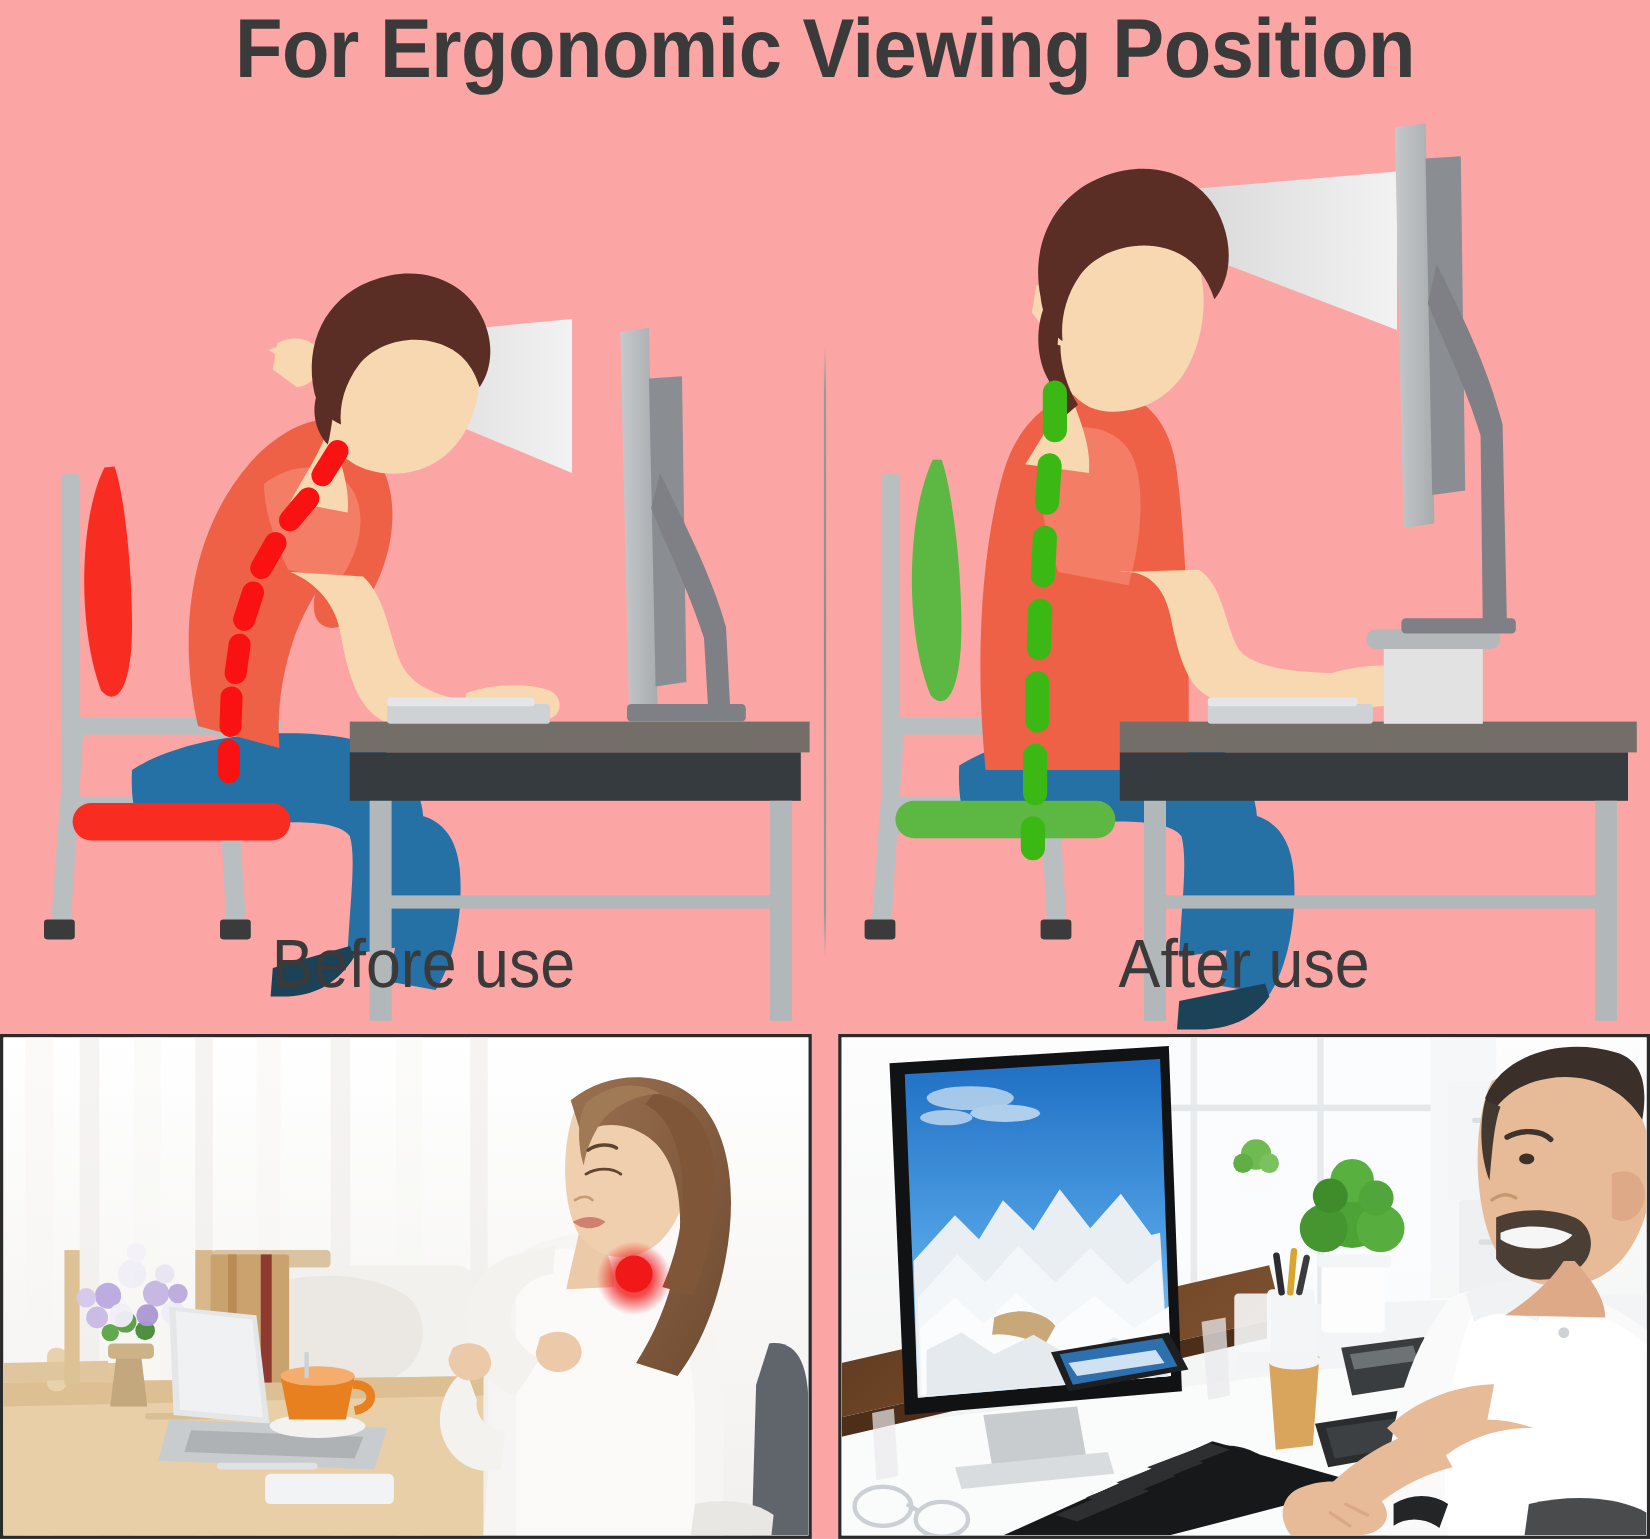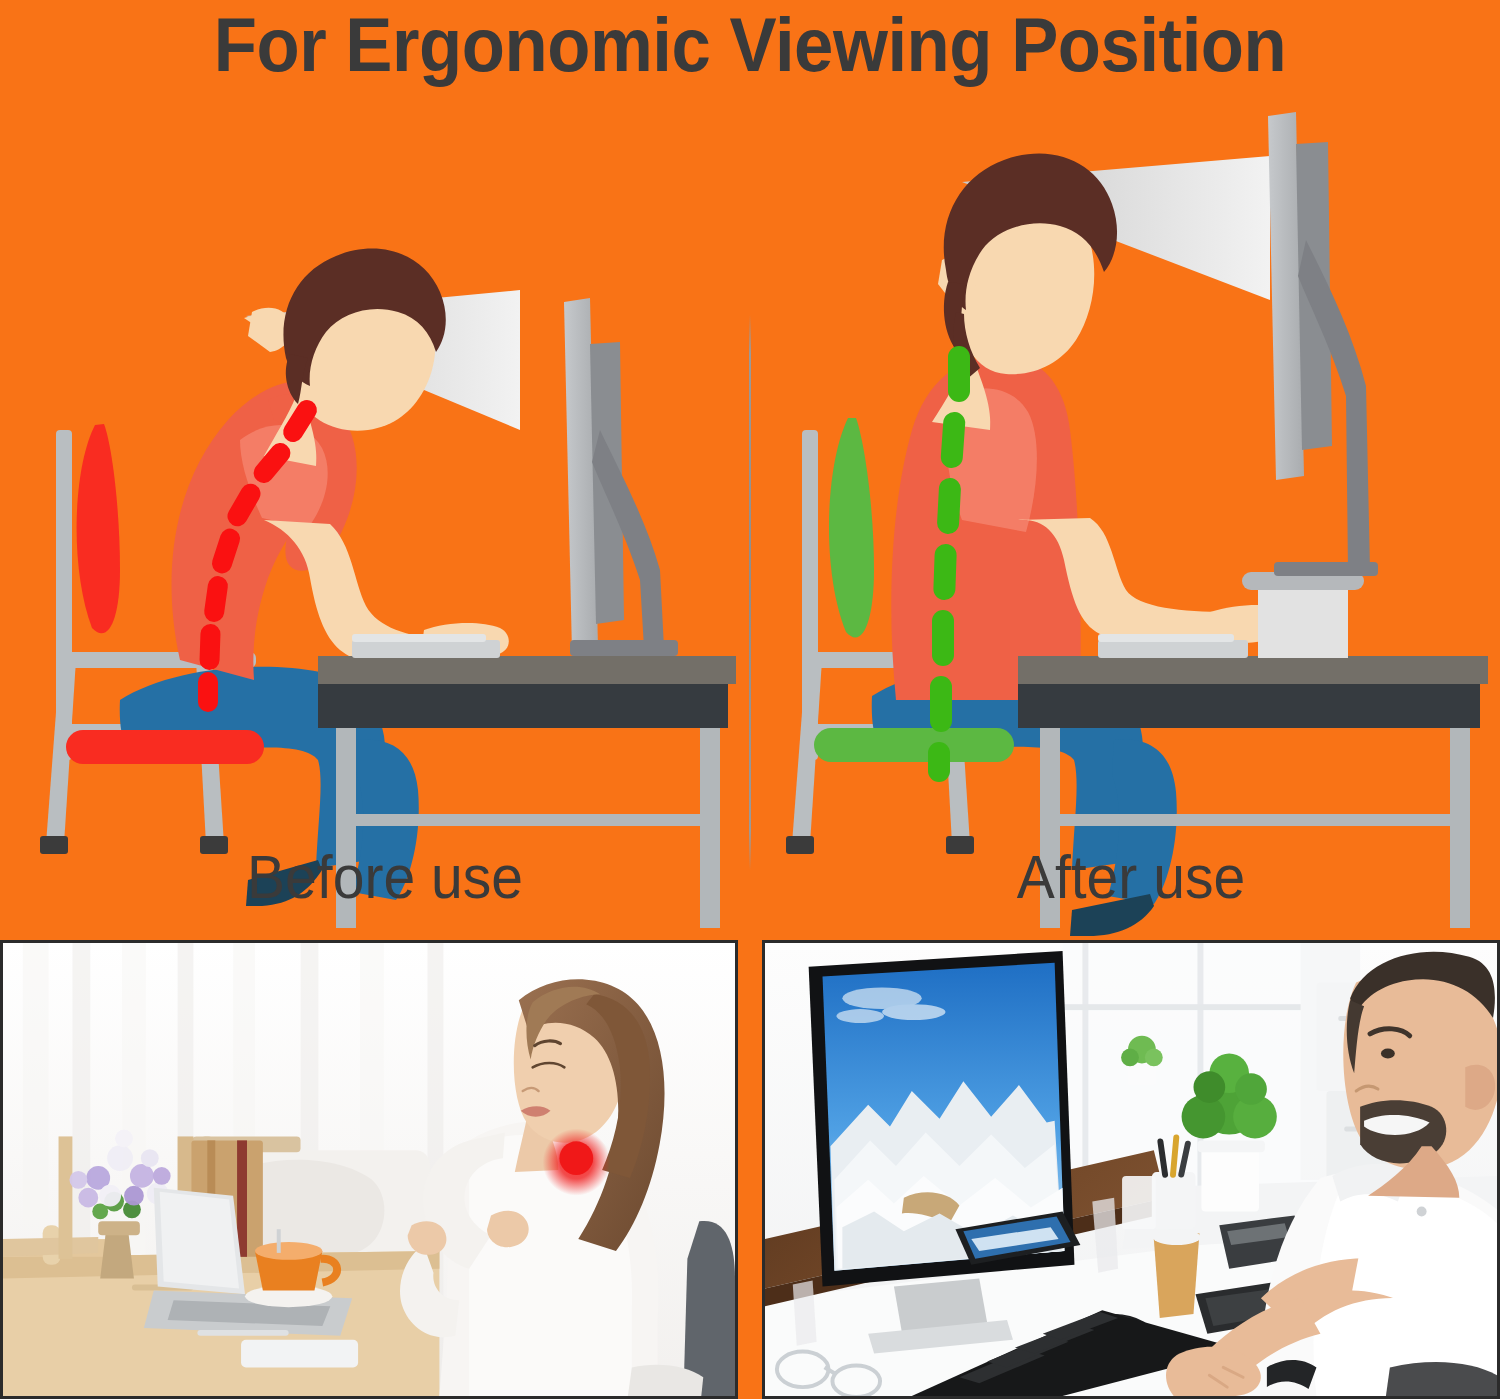--- a/index.html
+++ b/index.html
@@ -2,21 +2,21 @@
 <html><head>
 <meta charset="utf-8">
 <style>
   * { box-sizing: border-box; margin: 0; padding: 0; }
   html, body {
     width: 1500px; height: 1399px;
     background: #ffffff;
     font-family: "Liberation Sans", sans-serif;
     overflow: hidden;
   }
-  #page { position: relative; width: 1500px; height: 1399px; background:#f97316; }
+  #page { position: relative; width: 1500px; height: 1399px; background:#fca5a5; }
 
   
   .title {
     position: absolute; left: 0; top: 2px; width: 1500px;
     text-align: center;
     font-family: "Liberation Sans", sans-serif;
     font-weight: 700;
     font-size: 76px;
     line-height: 86px;
     letter-spacing: -0.5px;

